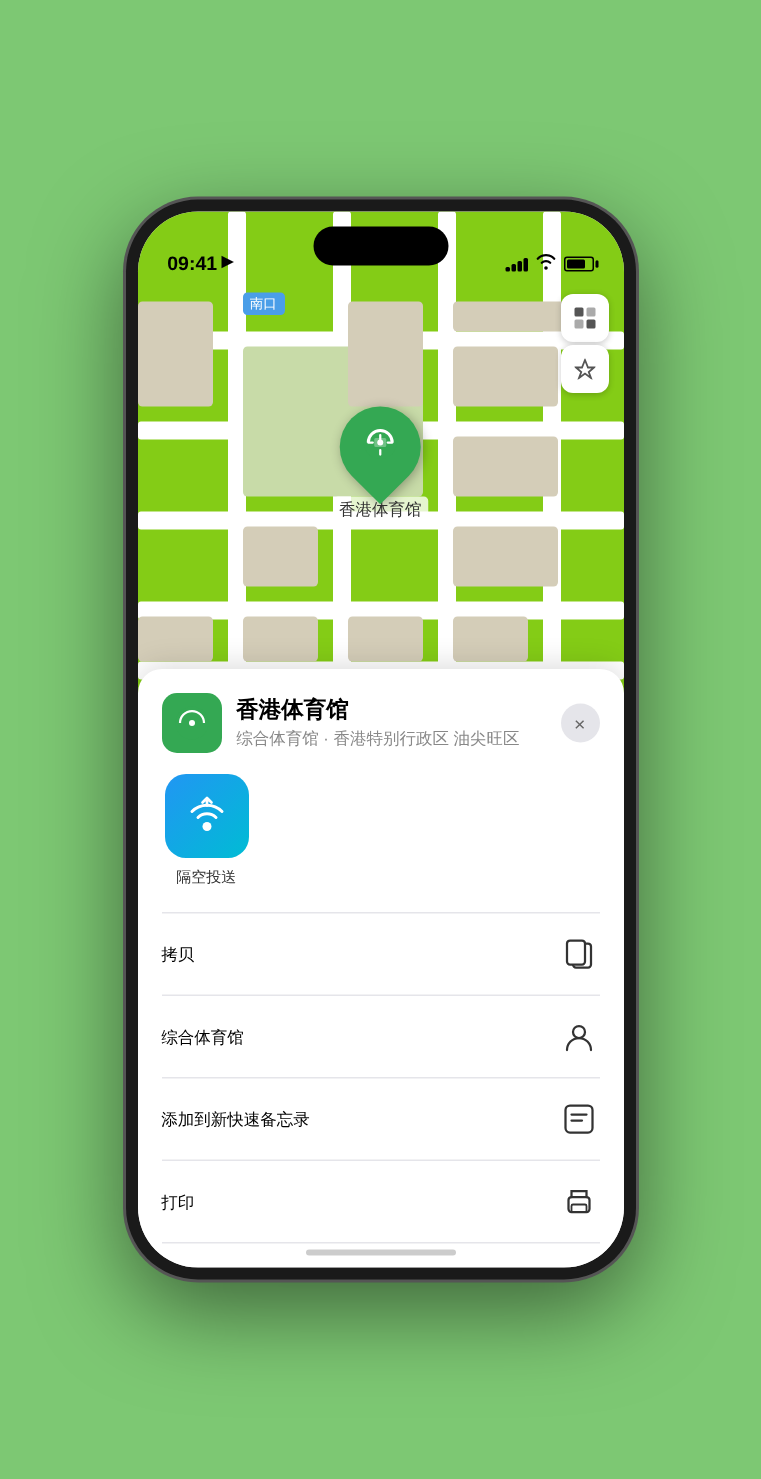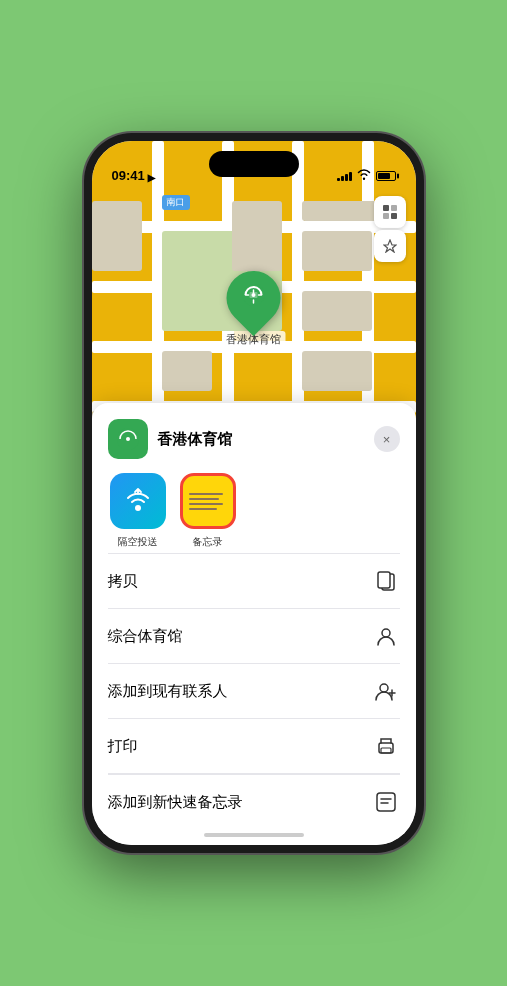--- a/index.html
+++ b/index.html
@@ -59,21 +59,21 @@
       justify-content: space-between;
       padding: 0 20px 6px;
       z-index: 99;
     }
 
     .status-time {
       font-size: 13px;
       font-weight: 600;
       color: #000;
       display: flex;
-      align-items: flex-end;
+      align-items: flex-start;
       gap: 3px;
     }
 
     .status-icons {
       display: flex;
       align-items: center;
       gap: 5px;
     }
 
     .signal-bars {
@@ -124,21 +124,21 @@
       border-radius: 1px;
     }
 
     
     .map-area {
       position: absolute;
       top: 0;
       left: 0;
       right: 0;
       height: 340px;
-      background: #eab308;
+      background: #84cc16;
       overflow: hidden;
     }
 
     .map-canvas {
       width: 100%;
       height: 100%;
       position: relative;
     }
 
     
@@ -303,21 +303,21 @@
       cursor: pointer;
       font-size: 13px;
       color: #666;
       flex-shrink: 0;
     }
 
     
     .share-row {
       display: flex;
       gap: 10px;
-      margin-bottom: 4px;
+      margin-bottom: 16px;
       overflow: hidden;
     }
 
     .share-item {
       display: flex;
       flex-direction: column;
       align-items: center;
       gap: 6px;
       cursor: pointer;
       min-width: 60px;
@@ -369,21 +369,21 @@
     .action-row {
       display: flex;
       align-items: center;
       justify-content: space-between;
       padding: 13px 0;
       border-top: 0.5px solid #e5e5ea;
       cursor: pointer;
     }
 
     .action-label {
-      font-size: 15px;
+      font-size: 11px;
       color: #000;
     }
 
     .action-icon {
       width: 28px;
       height: 28px;
       display: flex;
       align-items: center;
       justify-content: center;
       font-size: 18px;
@@ -505,20 +505,21 @@
       <div class="venue-header">
         <div class="venue-icon">
           <svg width="26" height="26" viewBox="0 0 26 26" fill="none">
             <circle cx="13" cy="13" r="11" fill="#34a853"></circle>
             <path d="M5 13a8 8 0 0116 0" stroke="white" stroke-width="1.5" fill="none"></path>
             <circle cx="13" cy="13" r="2" fill="white"></circle>
           </svg>
         </div>
         <div class="venue-info">
           <div class="venue-name">香港体育馆</div>
+          <div class="venue-subtitle">综合体育馆 · 香港特别行政区 油尖旺区</div>
         </div>
         <div class="close-btn">
           <span>×</span>
         </div>
       </div>
 
       <div class="share-row">
 
         <div class="share-item">
           <div class="share-icon-wrap airdrop">
@@ -527,31 +528,20 @@
               <path d="M9 16a8.5 8.5 0 0112 0" stroke="white" stroke-width="2" stroke-linecap="round" fill="none"></path>
               <path d="M5 12A14 14 0 0125 12" stroke="white" stroke-width="2" stroke-linecap="round" fill="none"></path>
               <path d="M15 8V4M12 6l3-3 3 3" stroke="white" stroke-width="1.8" stroke-linecap="round" stroke-linejoin="round"></path>
             </svg>
           </div>
           <span class="share-label">隔空投送</span>
         </div>
 
 
 
-        <div class="share-item">
-          <div class="share-icon-wrap notes" style="border: 3px solid #f44336; border-radius: 14px;">
-            <div class="notes-inner">
-              <div class="notes-line" style="width:34px;"></div>
-              <div class="notes-line" style="width:30px;"></div>
-              <div class="notes-line" style="width:34px;"></div>
-              <div class="notes-line" style="width:28px;"></div>
-            </div>
-          </div>
-          <span class="share-label">备忘录</span>
-        </div>
 
         <div class="share-item">
           
           
         </div>
 
       </div>
 
       <div class="action-row">
         <span class="action-label">拷贝</span>
@@ -566,50 +556,40 @@
       <div class="action-row">
         <span class="action-label">综合体育馆</span>
         <div class="action-icon">
           <svg width="22" height="22" viewBox="0 0 22 22" fill="none">
             <circle cx="11" cy="8" r="4" stroke="#333" stroke-width="1.5" fill="none"></circle>
             <path d="M3 20c0-4.4 3.6-8 8-8s8 3.6 8 8" stroke="#333" stroke-width="1.5" stroke-linecap="round" fill="none"></path>
           </svg>
         </div>
       </div>
 
+
       <div class="action-row">
-        <span class="action-label">添加到现有联系人</span>
+        <span class="action-label">添加到新快速备忘录</span>
         <div class="action-icon">
           <svg width="22" height="22" viewBox="0 0 22 22" fill="none">
-            <circle cx="9" cy="8" r="4" stroke="#333" stroke-width="1.5" fill="none"></circle>
-            <path d="M1 20c0-4.4 3.6-8 8-8s8 3.6 8 8" stroke="#333" stroke-width="1.5" stroke-linecap="round" fill="none"></path>
-            <path d="M17 10v6M14 13h6" stroke="#333" stroke-width="1.5" stroke-linecap="round"></path>
+            <rect x="2" y="2" width="18" height="18" rx="3" stroke="#333" stroke-width="1.5" fill="none"></rect>
+            <path d="M6 8h10M6 12h7" stroke="#333" stroke-width="1.5" stroke-linecap="round"></path>
           </svg>
         </div>
       </div>
 
       <div class="action-row" style="border-bottom: 0.5px solid #e5e5ea;">
         <span class="action-label">打印</span>
         <div class="action-icon">
           <svg width="22" height="22" viewBox="0 0 22 22" fill="none">
             <rect x="4" y="8" width="14" height="10" rx="2" stroke="#333" stroke-width="1.5" fill="none"></rect>
             <path d="M6 8V4h10v4" stroke="#333" stroke-width="1.5" stroke-linecap="round" fill="none"></path>
             <rect x="6" y="13" width="10" height="5" rx="1" fill="none" stroke="#333" stroke-width="1.2"></rect>
           </svg>
         </div>
       </div>
 
-      <div class="action-row">
-        <span class="action-label">添加到新快速备忘录</span>
-        <div class="action-icon">
-          <svg width="22" height="22" viewBox="0 0 22 22" fill="none">
-            <rect x="2" y="2" width="18" height="18" rx="3" stroke="#333" stroke-width="1.5" fill="none"></rect>
-            <path d="M6 8h10M6 12h7" stroke="#333" stroke-width="1.5" stroke-linecap="round"></path>
-          </svg>
-        </div>
-      </div>
-
     </div>
 
     <div class="home-indicator"></div>
 
   </div>
 </div>
 
 </body></html>

